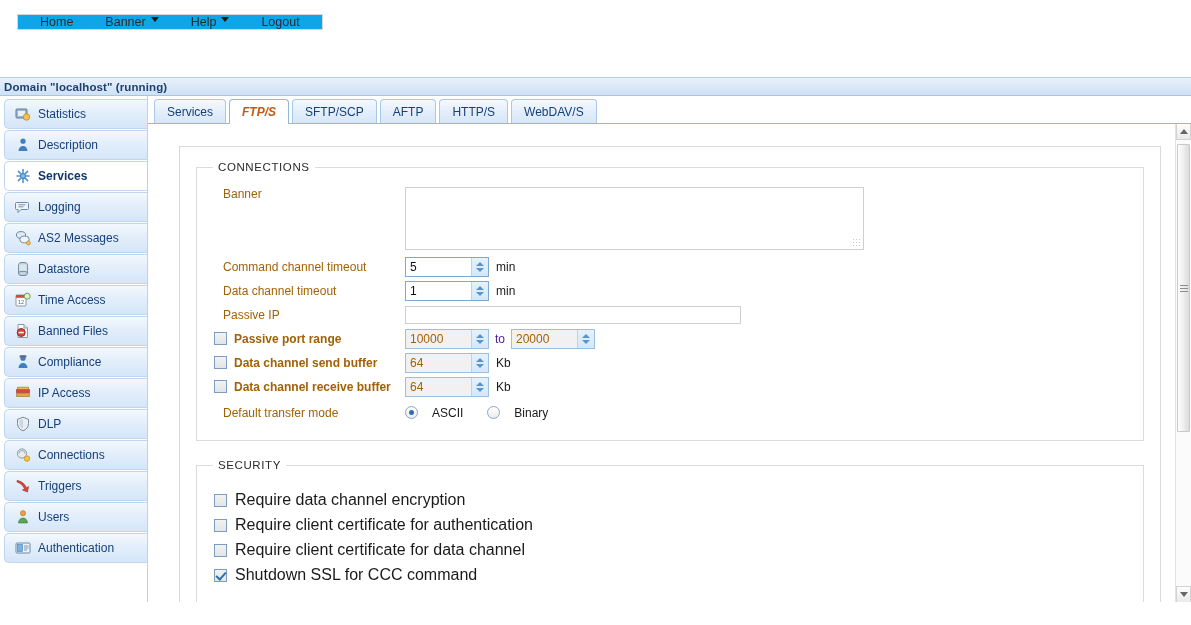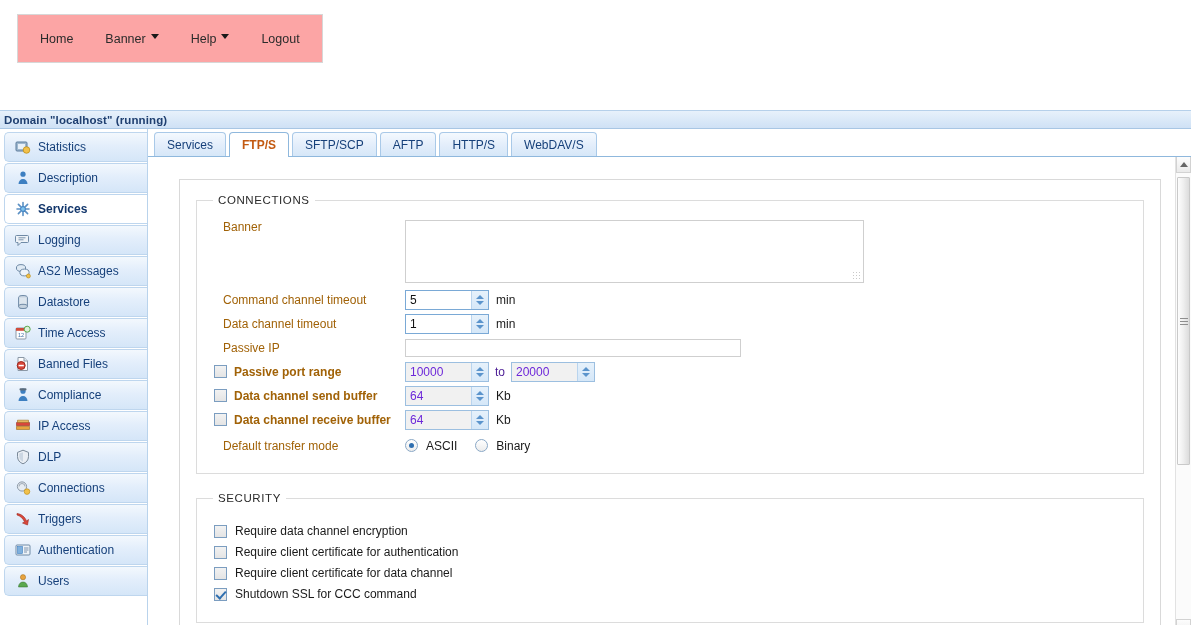--- a/index.html
+++ b/index.html
@@ -12,22 +12,22 @@
     font-size: 12px;
     color: #1a1a1a;
   }
 
   
   .menubar-wrap { padding: 14px 0 0 17px; }
   .menubar {
     display: inline-flex;
     align-items: center;
     border: 1px solid #d7d7d7;
-    background: #fca5a5;
-    height: 49px;
+    background: #0ea5e9;
+    height: 16px;
     padding: 0 6px;
   }
   .menu-item {
     display: flex;
     align-items: center;
     gap: 5px;
     padding: 6px 16px;
     font-size: 12.5px;
     color: #2b2b2b;
     white-space: nowrap;
@@ -139,20 +139,21 @@
     cursor: default;
     white-space: nowrap;
   }
   .tab.active {
     background: #ffffff;
     color: #c35a12;
     font-weight: bold;
     border-color: #8fb8dd;
     margin-bottom: -1px;
     height: 25px;
+    font-style: italic;
   }
 
   
   .content-scroll {
     position: absolute;
     top: 28px; left: 0; right: 16px; bottom: 0;
     overflow: hidden;
     background: #ffffff;
   }
   .panel-outer {
@@ -252,21 +253,21 @@
     cursor: default;
   }
   .chev {
     width: 0; height: 0;
     border-left: 4px solid transparent;
     border-right: 4px solid transparent;
   }
   .chev.up { border-bottom: 4px solid #5b94cc; }
   .chev.down { border-top: 4px solid #5b94cc; }
   .spinner.disabled { background: #f1f1f1; border-color: #9cbfe0; }
-  .spinner.disabled .sval { color: #6d28d9; }
+  .spinner.disabled .sval { color: #a16207; }
 
   .unit {
     font-size: 12px;
     margin-left: 7px;
     color: #1a1a1a;
   }
   .to-word { font-size: 12px; margin: 0 6px; color: #4c1d95; }
 
   .text-input {
     height: 18px;
@@ -291,21 +292,21 @@
     content: "";
     position: absolute;
     left: 3px; top: 0px;
     width: 4px; height: 8px;
     border: solid #2f6fb0;
     border-width: 0 2px 2px 0;
     transform: rotate(42deg);
   }
 
   
-  .radio-group { display: flex; align-items: center; gap: 8px; }
+  .radio-group { display: flex; align-items: center; gap: 14px; }
   .rb {
     width: 13px; height: 13px;
     border-radius: 50%;
     border: 1px solid #8aa8c6;
     background: linear-gradient(to bottom,#ffffff,#ececec);
     display: inline-block;
     position: relative;
     flex: 0 0 13px;
     cursor: default;
   }
@@ -318,21 +319,21 @@
     background: #2f6fb0;
   }
   .rb-lbl { font-size: 12px; margin-right: 10px; }
 
   .cb-row {
     display: flex;
     align-items: center;
     gap: 8px;
     padding-left: 5px;
     margin-bottom: 7px;
-    font-size: 12px;
+    font-size: 16px;
   }
 
   
   .vscroll {
     position: absolute;
     top: 28px; right: 0; bottom: 0;
     width: 16px;
     background: #fbfbfb;
     border-left: 1px solid #e2e2e2;
     z-index: 3;
@@ -521,37 +522,37 @@
         <span style="display: flex;">
           <svg class="side-icon" viewBox="0 0 16 16" xmlns="http://www.w3.org/2000/svg">
             <path d="M2 2.5c4.5.5 8 3.5 9.5 7.5l2-1.5-1 5.5-5-2 2-1.2C8 7.5 5.2 4.8 2 4z" fill="#d9463a" stroke="#9c2a20" stroke-width=".6"></path>
           </svg>
         </span>
         <span>Triggers</span>
       </div>
       <div class="side-item">
         <span style="display: flex;">
           <svg class="side-icon" viewBox="0 0 16 16" xmlns="http://www.w3.org/2000/svg">
+            <circle cx="8" cy="4.2" r="2.6" fill="#e8a33d" stroke="#9c6b1a" stroke-width=".5"></circle>
+            <path d="M3.5 14c0-3 2-5 4.5-5s4.5 2 4.5 5z" fill="#5aa84e" stroke="#2f6b28" stroke-width=".5"></path>
+          </svg>
+        </span>
+        <span>Users</span>
+      </div>
+      <div class="side-item">
+        <span style="display: flex;">
+          <svg class="side-icon" viewBox="0 0 16 16" xmlns="http://www.w3.org/2000/svg">
             <rect x="1" y="3" width="14" height="10" rx="1" fill="#eef3f8" stroke="#6f8aa6"></rect>
             <rect x="2.5" y="4.5" width="5" height="7" fill="#7fb0dd" stroke="#3d7fc1" stroke-width=".6"></rect>
             <g stroke="#6f8aa6" stroke-width=".9">
               <path d="M9 6h4.5M9 8h4.5M9 10h3"></path>
             </g>
           </svg>
         </span>
         <span>Authentication</span>
-      </div>
-      <div class="side-item">
-        <span style="display: flex;">
-          <svg class="side-icon" viewBox="0 0 16 16" xmlns="http://www.w3.org/2000/svg">
-            <circle cx="8" cy="4.2" r="2.6" fill="#e8a33d" stroke="#9c6b1a" stroke-width=".5"></circle>
-            <path d="M3.5 14c0-3 2-5 4.5-5s4.5 2 4.5 5z" fill="#5aa84e" stroke="#2f6b28" stroke-width=".5"></path>
-          </svg>
-        </span>
-        <span>Users</span>
       </div>
     </div>
 
   <div class="right-area">
 
     <div class="tabstrip" id="tabstrip">
         <div class="tab">
           <span>Services</span>
         </div>
         <div class="tab active">

